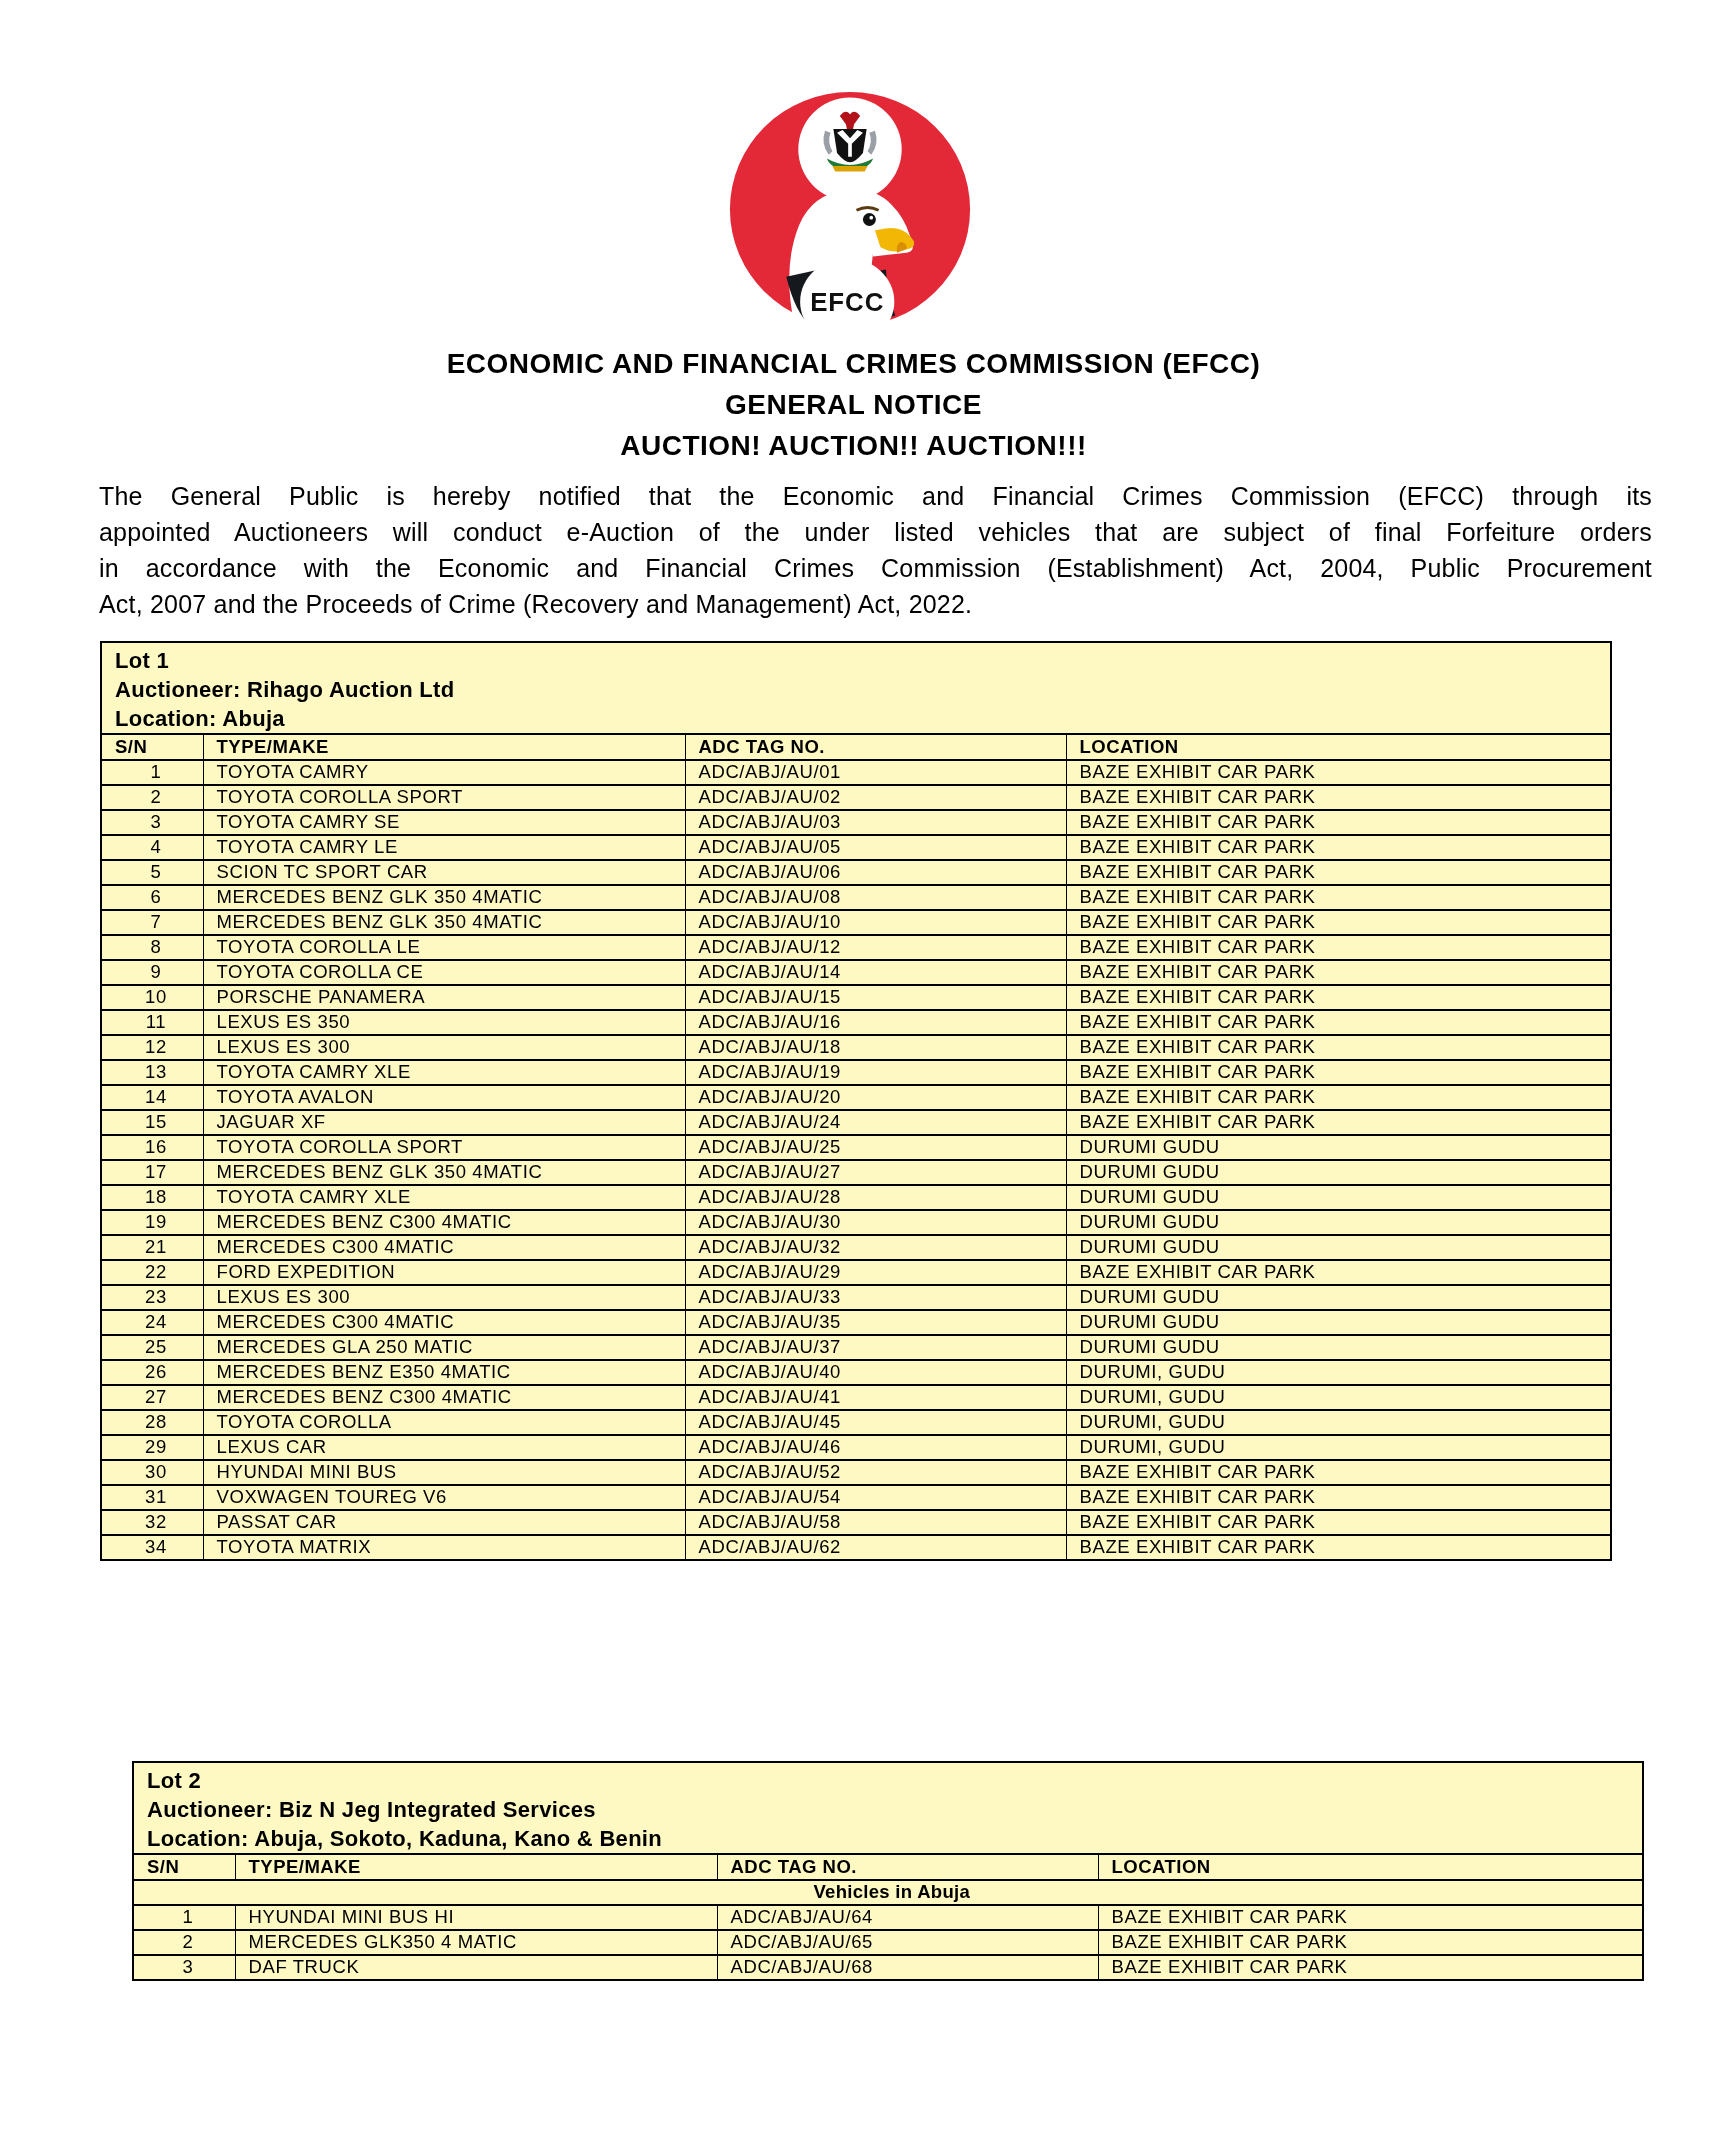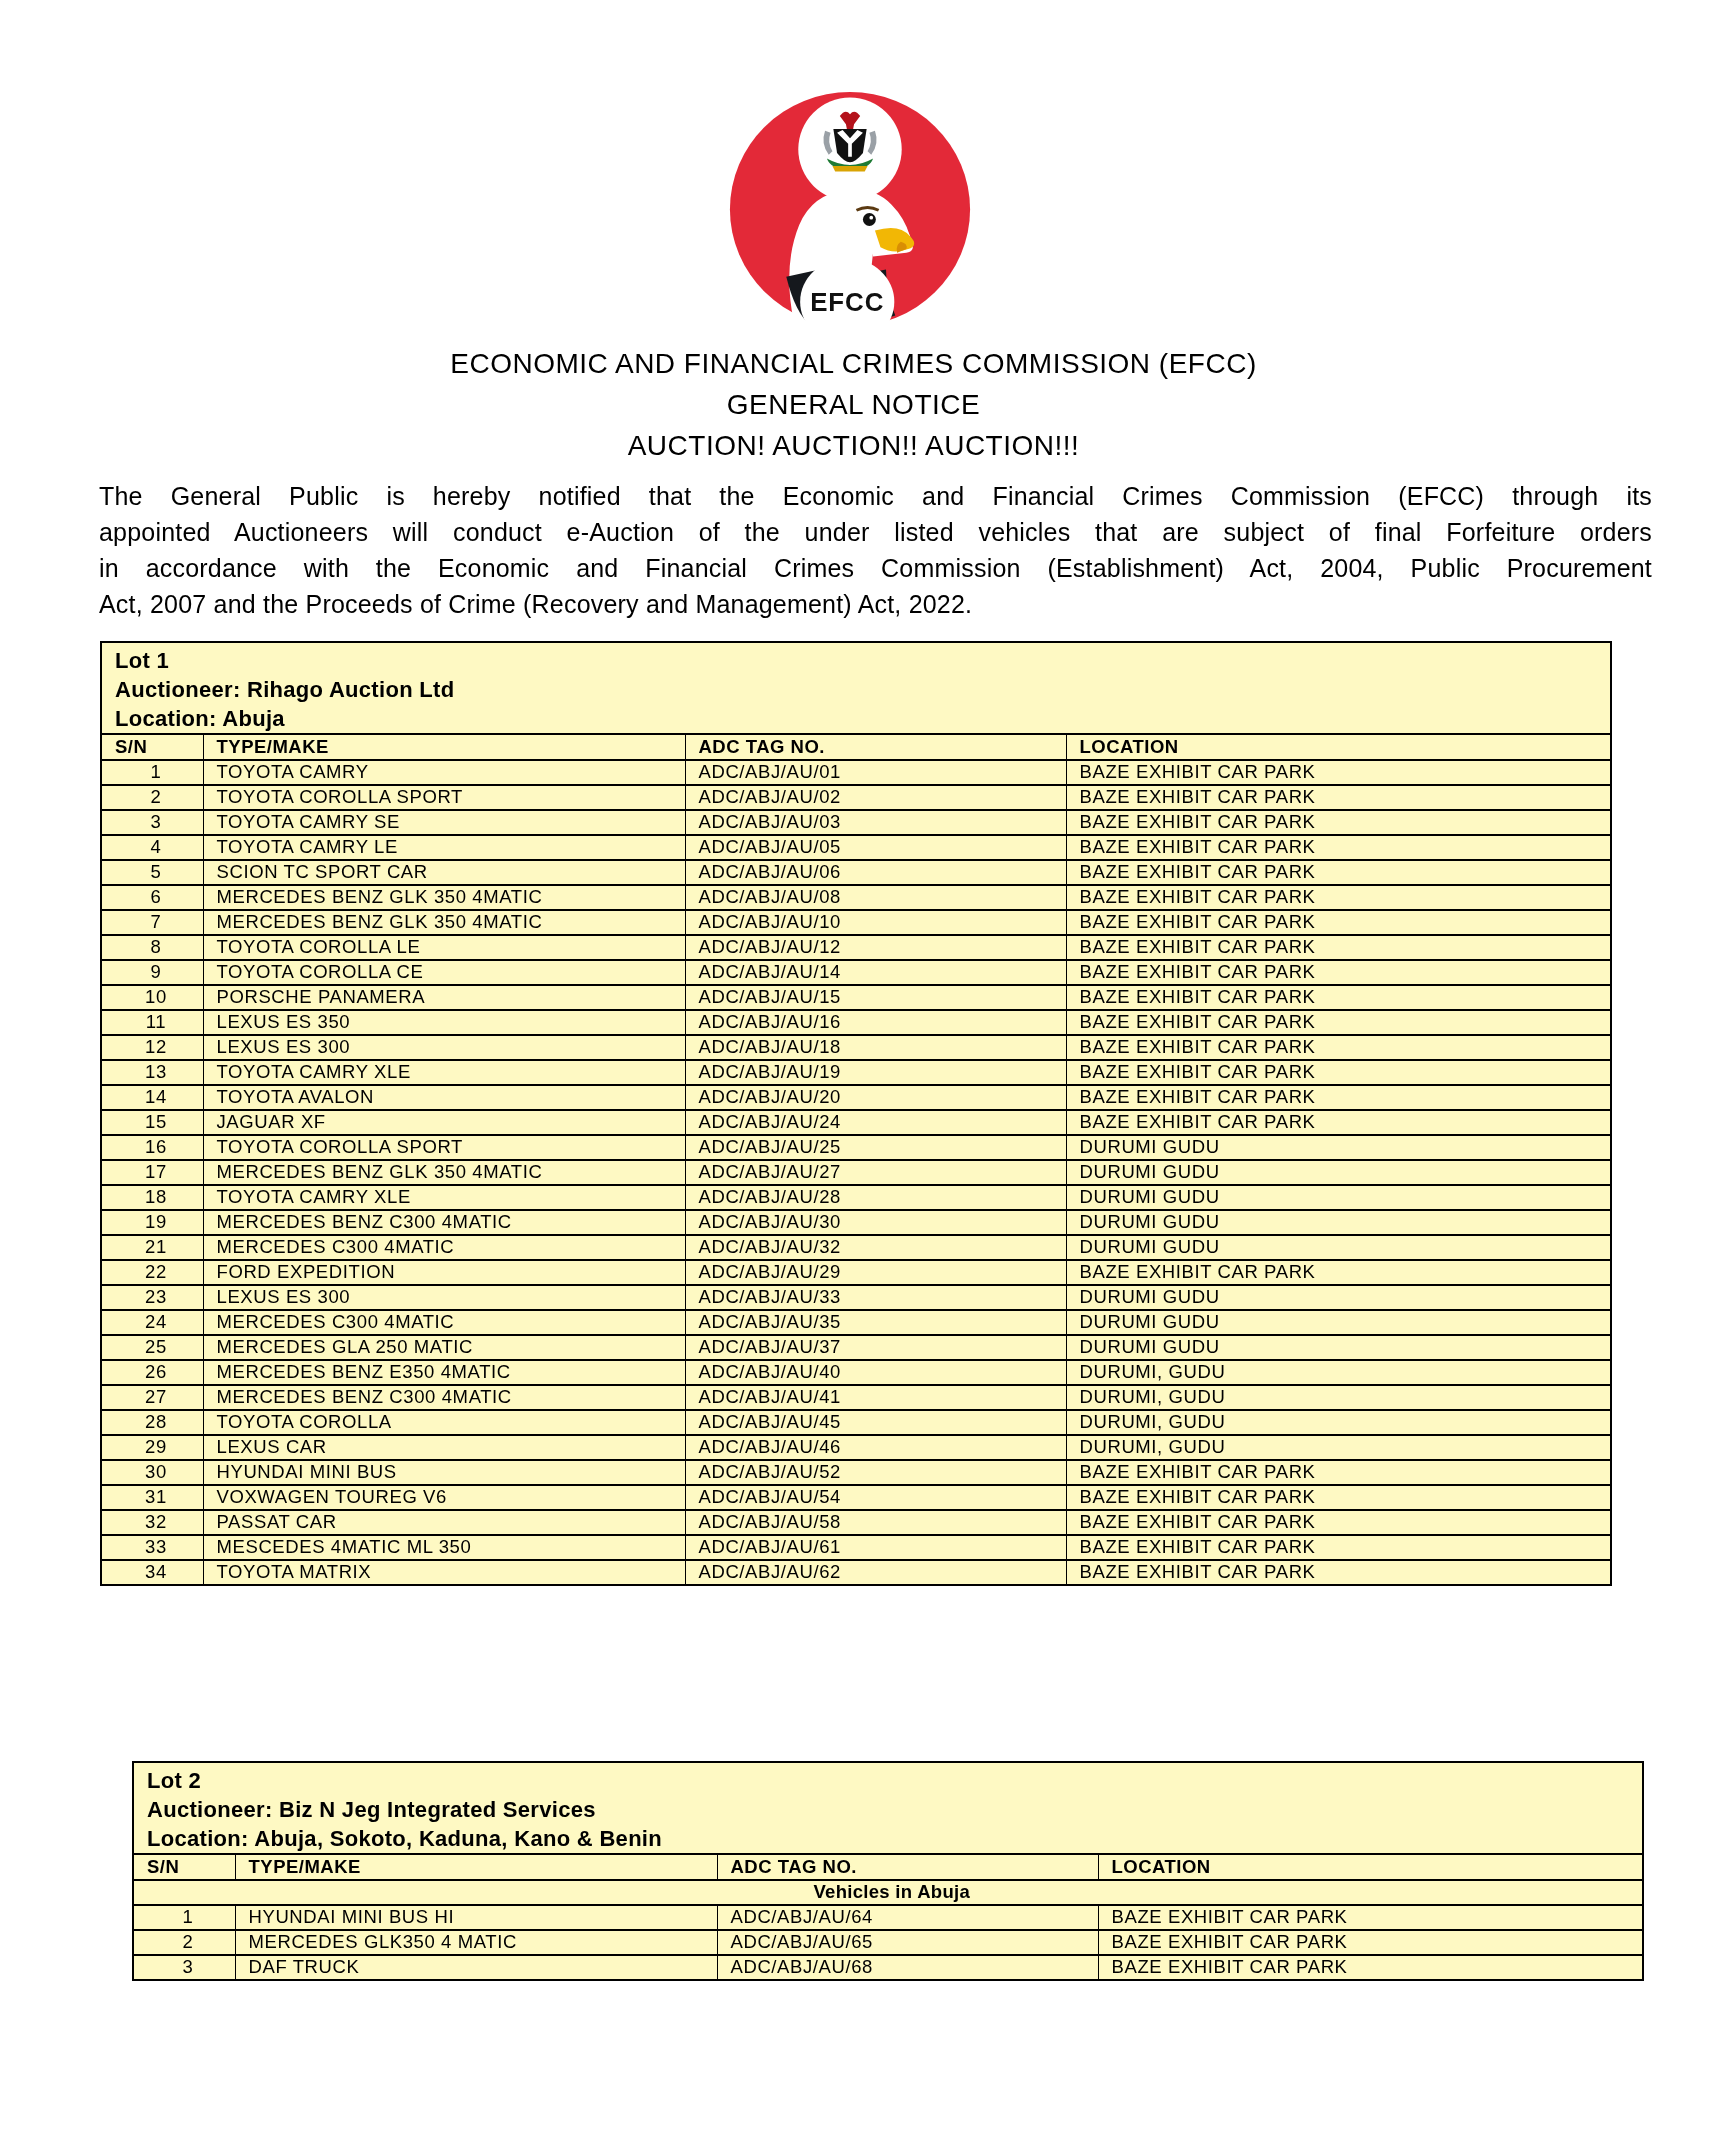--- a/index.html
+++ b/index.html
@@ -9,21 +9,21 @@
     font-family:"Liberation Sans", sans-serif;
     position:relative; overflow:hidden;
   }
 
   
   .logo-wrap { position:absolute; top:92px; left:729px; width:242px; height:255px; }
 
   
   .titles { position:absolute; top:343px; left:55px; width:1597px; text-align:center; }
   .title-line {
-    font-weight:normal; font-size:28px; line-height:41px; letter-spacing:0.5px;
+    font-weight:bold; font-size:28px; line-height:41px; letter-spacing:0.5px;
     white-space:nowrap;
   }
 
   
   .intro { position:absolute; top:478px; left:55px; width:1597px; font-size:25px; }
   .intro-line {
     line-height:36px; height:36px;
     text-align:justify; text-align-last:justify;
     letter-spacing:0.2px; overflow:hidden;margin-left:44px;
   }
@@ -319,26 +319,20 @@
           <td class="">ADC/ABJ/AU/54</td>
           <td class="">BAZE EXHIBIT CAR PARK</td>
         </tr>
         <tr class="data-row">
           <td class="sn">32</td>
           <td class="">PASSAT CAR</td>
           <td class="">ADC/ABJ/AU/58</td>
           <td class="">BAZE EXHIBIT CAR PARK</td>
         </tr>
         <tr class="data-row">
-          <td class="sn">33</td>
-          <td class="">MESCEDES 4MATIC ML 350</td>
-          <td class="">ADC/ABJ/AU/61</td>
-          <td class="">BAZE EXHIBIT CAR PARK</td>
-        </tr>
-        <tr class="data-row">
           <td class="sn">34</td>
           <td class="">TOYOTA MATRIX</td>
           <td class="">ADC/ABJ/AU/62</td>
           <td class="">BAZE EXHIBIT CAR PARK</td>
         </tr>
       </tbody>
     </table>
 </div>
 
 <div class="lot lot-1">

